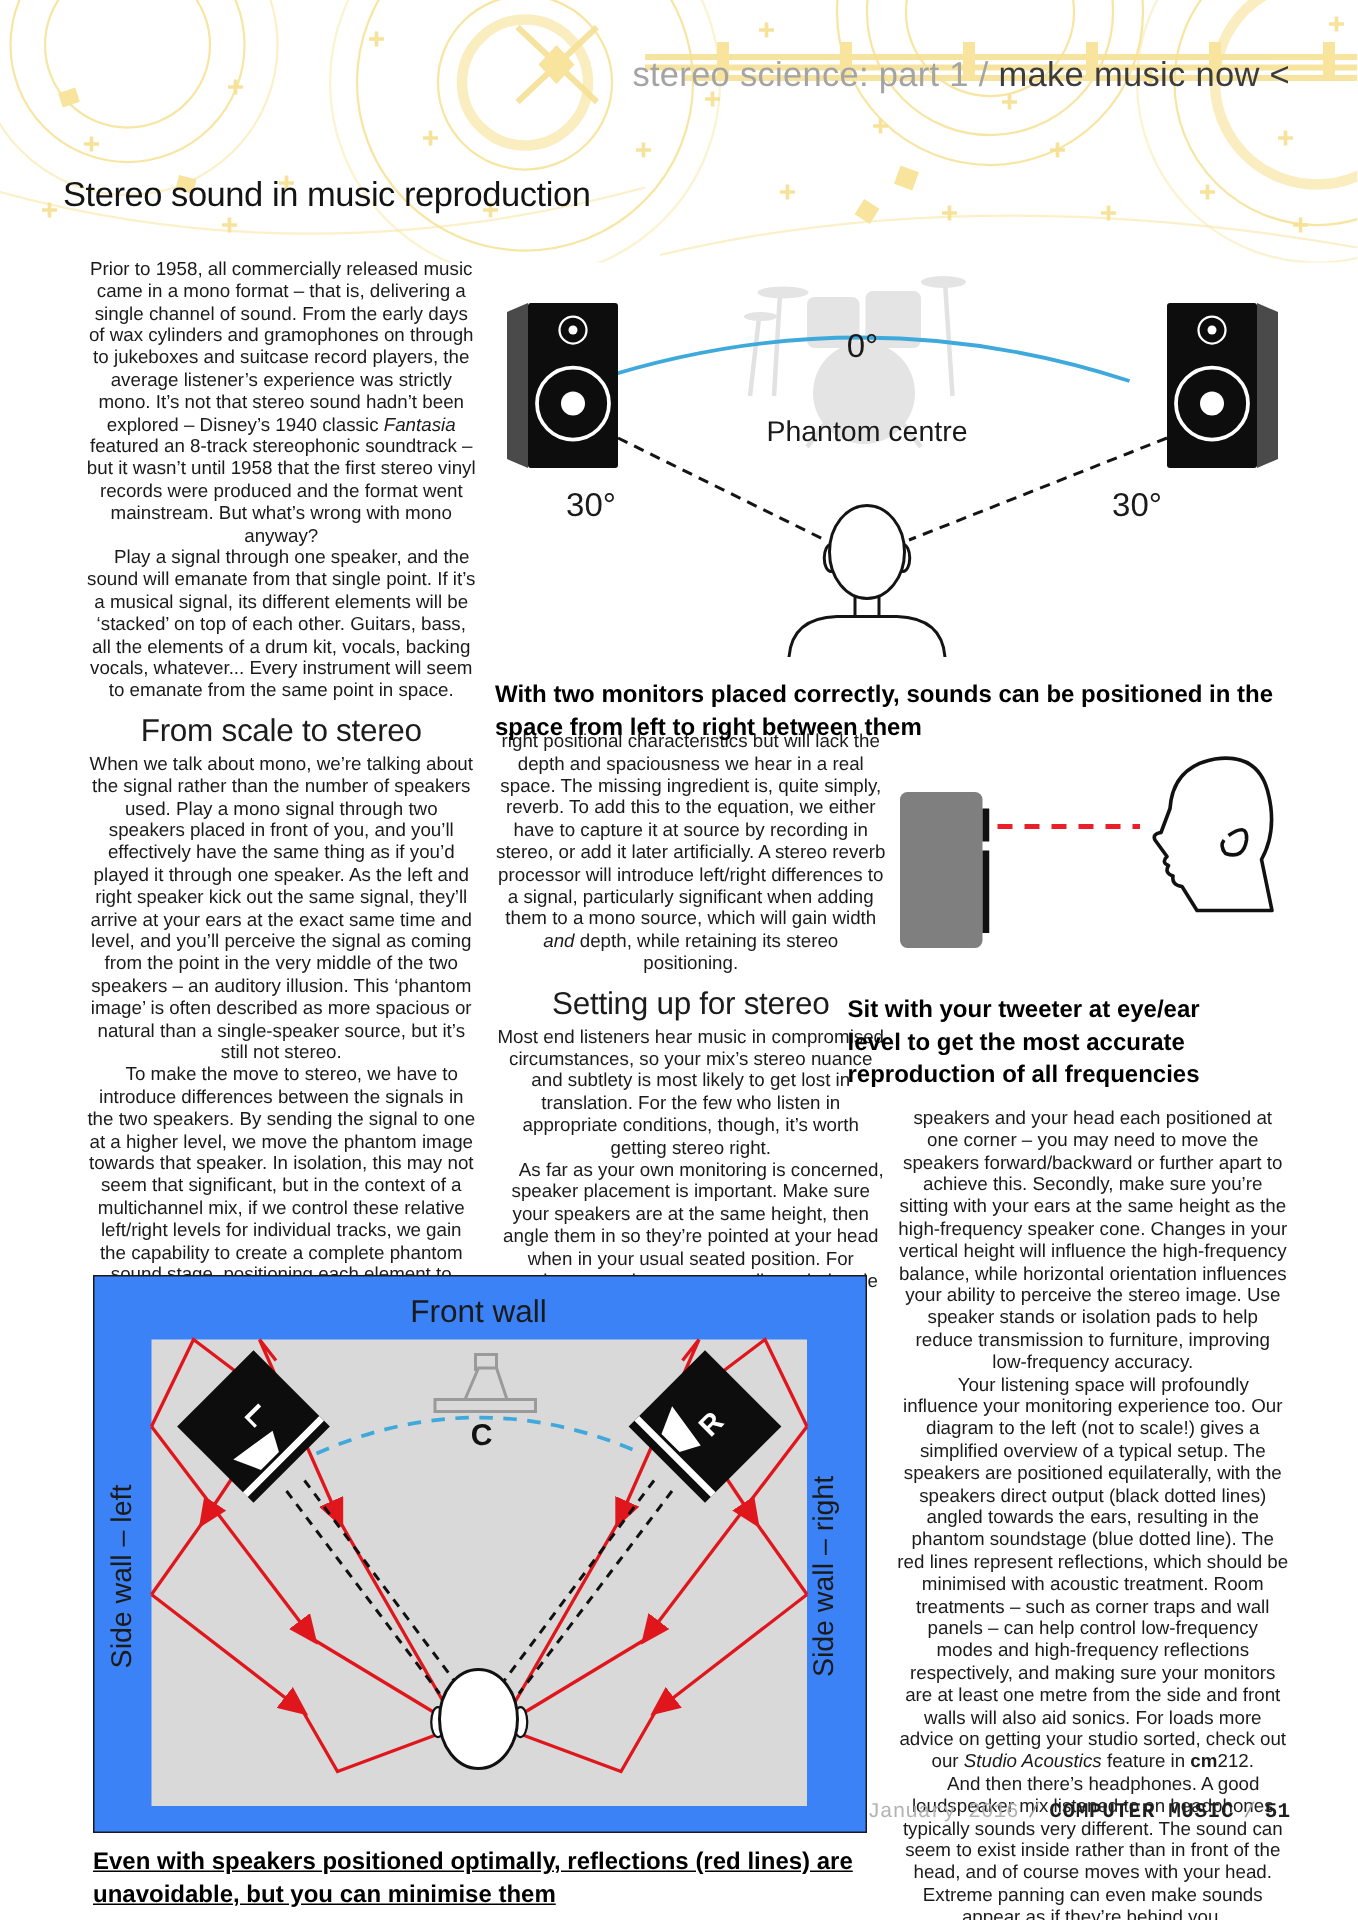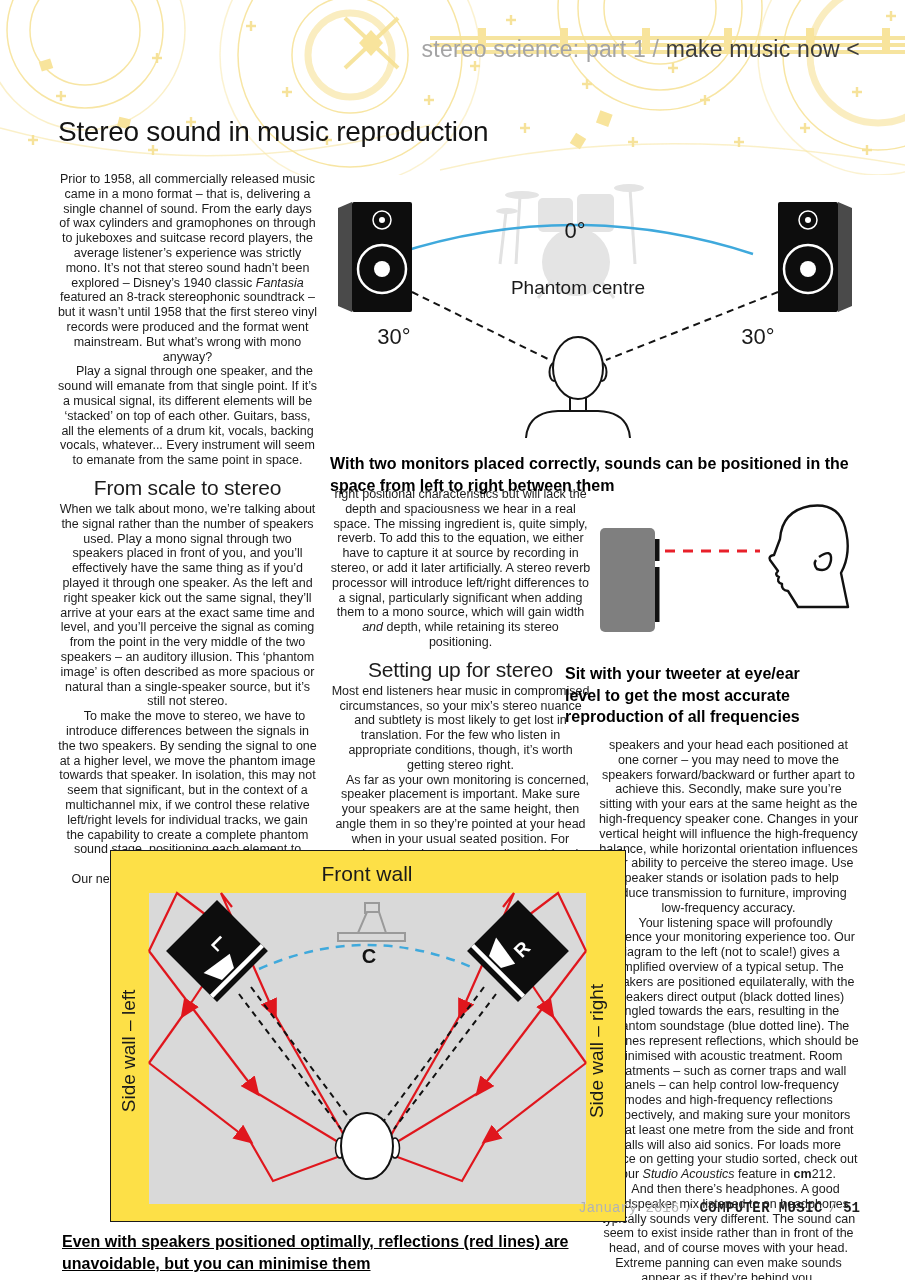--- a/index.html
+++ b/index.html
@@ -6,41 +6,41 @@
   #page{position:relative;width:905px;height:1280px;background:#ffffff;overflow:hidden;
         font-family:"Liberation Sans",sans-serif;color:#1b1b1b;}
   
   #deco{position:absolute;left:0;top:0;z-index:0;}
   
   #strapline{position:absolute;top:36px;right:45px;z-index:1;font-size:23px;font-weight:400;
              letter-spacing:.2px;white-space:nowrap;}
   #strapline .light{color:#a4a4a5;}
   #strapline .dark{color:#3c3c3c;}
   
-  #title{position:absolute;left:58px;top:116px;z-index:1;font-size:28px;font-weight:500;
+  #title{position:absolute;left:42px;top:116px;z-index:1;font-size:23px;font-weight:500;
          color:#141414;letter-spacing:-.3px;}
   
   .col{position:absolute;width:261px;font-size:12.5px;line-height:14.8px;z-index:1;text-align:center;}
   .col p{margin:0;}
   .ind{text-indent:14px;}
   h2.sec{font-size:21px;font-weight:400;color:#1c1c1c;margin:9px 0 3px 0;line-height:1.05;
          letter-spacing:-.2px;}
   #col1{left:57px;top:172px;}
   #col2{left:330px;top:487px;}
   #col3{left:598px;top:710px;margin-top:28px;}
   
   .caption{position:absolute;z-index:1;font-size:16px;font-weight:700;color:#000;line-height:1.35;}
   #cap1{left:330px;top:453px;width:530px;}
   #cap2{left:565px;top:663px;width:252px;}
   #cap3{left:62px;top:1231px;width:516px;text-decoration:underline;}
   
   #diagram-stereo{position:absolute;left:330px;top:172px;z-index:1;}
   #diagram-tweeter{position:absolute;left:598px;top:495px;z-index:1;}
   #diagram-room{position:absolute;left:62px;top:850px;width:516px;height:372px;
-                border:1.5px solid #1a1a1a;box-sizing:border-box;background:#fde047;z-index:1;margin-left:48px;}
+                border:1.5px solid #1a1a1a;box-sizing:border-box;background:#3b82f6;z-index:1;}
   
   #footer{position:absolute;right:45px;top:1200px;z-index:1;font-size:14px;white-space:nowrap;font-family:Liberation Mono, monospace;}
   #footer .date{color:#b3b3b3;}
   #footer .sep{color:#9a9a9a;padding:0 6px;}
   #footer .mag{color:#1f1f1f;font-weight:700;letter-spacing:.4px;}
   #footer .pg{color:#1f1f1f;font-weight:700;}
   svg text{font-family:"Liberation Sans",sans-serif;}
 </style>
 </head>
 <body>

